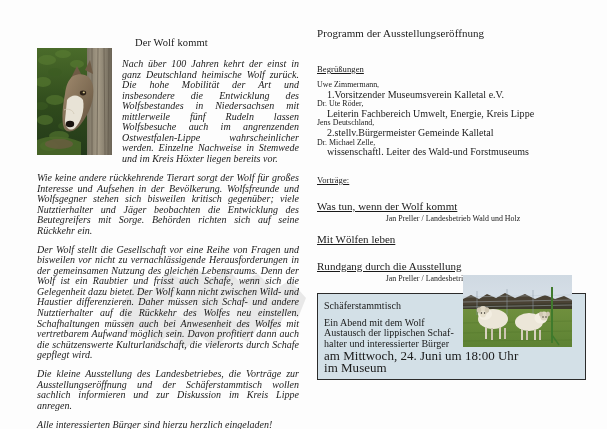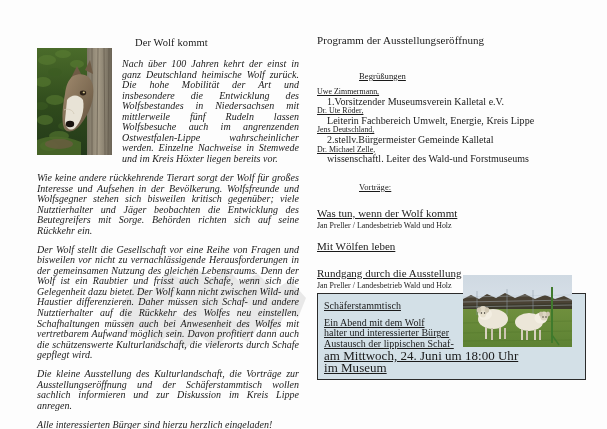--- a/index.html
+++ b/index.html
@@ -74,46 +74,45 @@
     font-style: italic;
   }
   .body-par.first {
     text-align: justify;
   }
 
   
   .right-col {
     position: absolute;
     left: 317px;
-    top: 33px;
+    top: 26px;
     width: 272px;
   }
   .prog-title {
     font-size: 11px;
     line-height: 14px;
     font-weight: normal;
     margin: 0 0 18px 0;
     letter-spacing: 0.05px;
   }
   .sec-head {
     font-size: 8.6px;
     line-height: 11px;
     text-decoration: underline;
     margin: 0 0 3px 0;
     display: inline-block;
     letter-spacing: 0.05px;
   }
-  .sec-head-wrap { margin-bottom: 2px; margin-left: 42px; }
+  .sec-head-wrap { margin-bottom: 2px; }
 
   .person-name {
     font-size: 7.9px;
     line-height: 9.6px;
     margin: 0;
     letter-spacing: 0.02px;
-    text-decoration: underline;
   }
   .person-role {
     font-size: 10px;
     line-height: 9.6px;
     margin: 0 0 0 10px;
     letter-spacing: 0.02px;
   }
 
   .spacer-lg { height: 12px; }
   .spacer-md { height: 9px; }
@@ -125,20 +124,21 @@
     text-decoration: underline;
     margin: 0;
     display: inline-block;
     letter-spacing: 0.02px;
   }
   .talk-speaker {
     font-size: 7.9px;
     line-height: 10px;
     margin: 0;
     letter-spacing: 0.02px;
+    text-align: center;
   }
 
   
   .sheep-photo {
     position: absolute;
     left: 463px;
     top: 275px;
     width: 109px;
     height: 72px;
     overflow: hidden;
@@ -154,21 +154,20 @@
     width: 269px;
     height: 87px;
     background: #d3e0e7;
     border: 1.2px solid #2b2b2b;
     box-sizing: border-box;
     z-index: 3;
   }
   .stammtisch-inner {
     padding: 6px 0 0 6px;
     width: 132px;
-    text-decoration: underline;
   }
   .st-title {
     font-size: 10px;
     line-height: 12px;
     margin: 0 0 6px 0;
     letter-spacing: 0.05px;
   }
   .st-line {
     font-size: 10px;
     line-height: 10.4px;
@@ -260,21 +259,21 @@
         <path d="M0,92 C14,86 30,88 44,94 L44,107 L0,107 Z" fill="#4c6b2a" opacity="0.85"></path>
         <ellipse cx="22" cy="96" rx="14" ry="5" fill="#6f5b45" opacity="0.7"></ellipse>
       </svg>
     </div>
 
     <div class="col-title">Der Wolf kommt</div>
 
     <p class="body-par first">Nach über 100 Jahren kehrt der einst in ganz Deutschland  heimische Wolf zurück. Die hohe Mobilität der Art und insbesondere die Entwicklung des Wolfsbestandes in Niedersachsen mit mittlerweile fünf Rudeln lassen Wolfsbesuche auch im angrenzenden Ostwestfalen-Lippe wahrscheinlicher werden. Einzelne Nachweise in Stemwede und im Kreis Höxter liegen bereits vor.</p>
     <p class="body-par">Wie keine andere rückkehrende Tierart sorgt der Wolf  für großes Interesse und Aufsehen in der Bevölkerung. Wolfsfreunde und Wolfsgegner stehen sich bisweilen kritisch gegenüber; viele Nutztierhalter und Jäger beobachten die Entwicklung des Beutegreifers mit Sorge. Behörden richten sich auf seine Rückkehr ein.</p>
     <p class="body-par">Der Wolf stellt die Gesellschaft vor eine Reihe von Fragen und bisweilen vor nicht zu vernachlässigende Herausforderungen in der gemeinsamen Nutzung des gleichen Lebensraums. Denn der Wolf ist ein Raubtier und frisst auch Schafe, wenn sich die Gelegenheit dazu bietet. Der Wolf kann nicht zwischen Wild- und Haustier differenzieren. Daher müssen sich Schaf- und andere Nutztierhalter auf die Rückkehr des Wolfes neu einstellen. Schafhaltungen müssen auch bei Anwesenheit des Wolfes mit vertretbarem Aufwand möglich sein. Davon profitiert dann auch die schützenswerte Kulturlandschaft, die vielerorts durch Schafe gepflegt wird.</p>
-    <p class="body-par">Die kleine Ausstellung des Kulturlandschaft,  die Vorträge zur Ausstellungseröffnung und der Schäferstammtisch wollen sachlich informieren und zur Diskussion im Kreis Lippe anregen.</p>
+    <p class="body-par">Die kleine Ausstellung des Landesbetriebes,  die Vorträge zur Ausstellungseröffnung und der Schäferstammtisch wollen sachlich informieren und zur Diskussion im Kreis Lippe anregen.</p>
     <p class="body-par">Alle interessierten Bürger sind hierzu herzlich eingeladen!</p>
   </div>
 
   <div class="right-col">
 
     <div class="prog-title">Programm der Ausstellungseröffnung</div>
 
     <div class="sec-head-wrap">
       <span class="sec-head">Begrüßungen</span>
     </div>
@@ -314,22 +313,22 @@
     <div>
       <span class="talk-title">Rundgang durch die Ausstellung</span>
       <p class="talk-speaker">Jan Preller  /  Landesbetrieb Wald und Holz</p>
     </div>
   </div>
 
   <div class="stammtisch">
     <div class="stammtisch-inner">
       <div class="st-title">Schäferstammtisch</div>
       <p class="st-line">Ein Abend mit dem Wolf</p>
+      <p class="st-line">Austausch der lippischen Schaf-</p>
       <p class="st-line">halter und interessierter Bürger</p>
-      <p class="st-line">Austausch der lippischen Schaf-</p>
       <div class="st-wide-block">
         <p class="st-line wide">am Mittwoch, 24. Juni um 18:00 Uhr</p>
         <p class="st-line wide">im Museum</p>
       </div>
     </div>
   </div>
 
   <div class="sheep-photo">
     <svg viewBox="0 0 109 72" xmlns="http://www.w3.org/2000/svg" preserveAspectRatio="none" aria-hidden="true">
       <defs>

